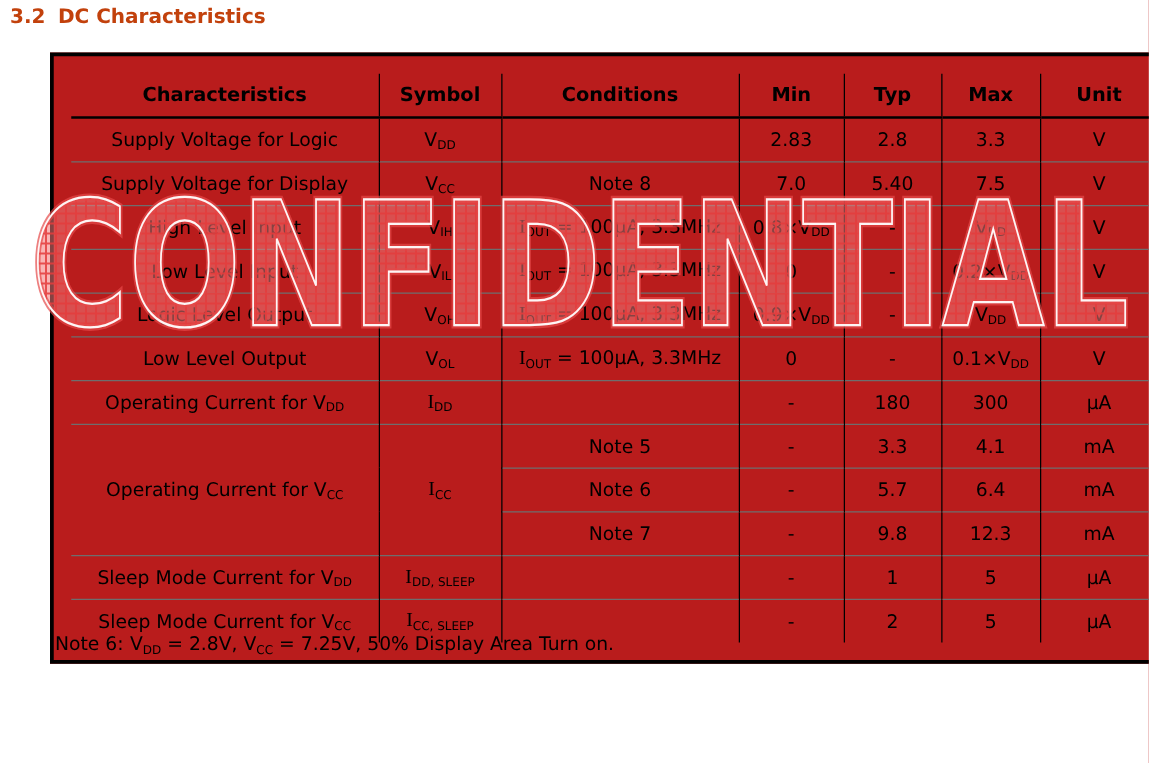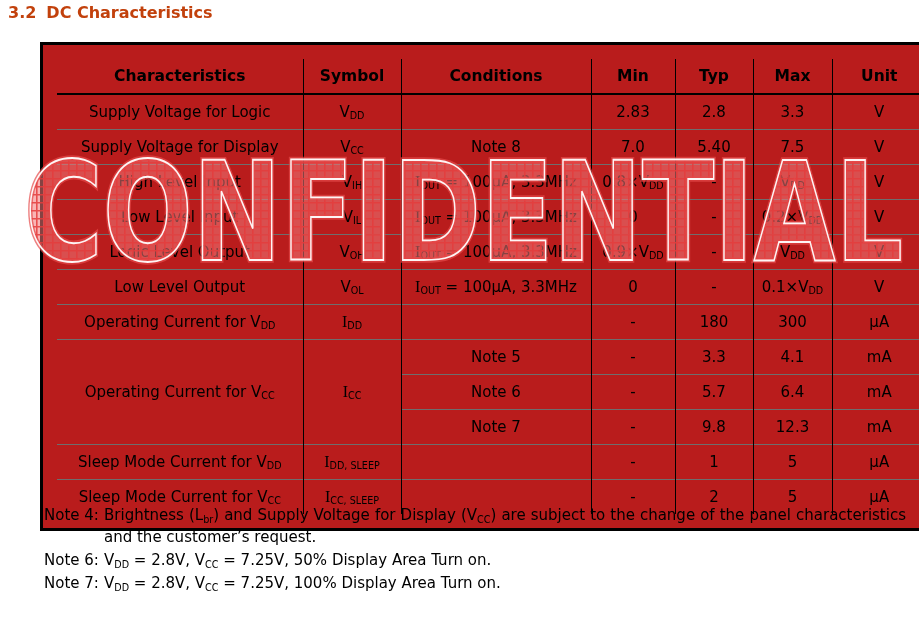--- a/index.html
+++ b/index.html
@@ -223,25 +223,17 @@
         <rect width="8" height="8" fill="rgba(244,120,120,0.55)"></rect>
         <path d="M0 0.8 H8 M0.8 0 V8" stroke="rgba(228,60,60,0.85)" stroke-width="1.6" fill="none"></path>
       </pattern>
     </defs>
     <text x="5" y="114" textLength="878" lengthAdjust="spacingAndGlyphs" font-family="DejaVu Sans, sans-serif" font-weight="bold" font-size="138" fill="url(#wmhatch)" stroke="#e54848" stroke-width="5.5" stroke-opacity="0.7">CONFIDENTIAL</text>
     <text x="5" y="114" textLength="878" lengthAdjust="spacingAndGlyphs" font-family="DejaVu Sans, sans-serif" font-weight="bold" font-size="138" fill="none" stroke="#ffffff" stroke-width="1.8" stroke-opacity="0.95">CONFIDENTIAL</text>
   </svg>
 </div>
 
 <div class="notes">
-  <div class="note justified">
-    <span class="note-label">Note 4:</span>
-    <div class="note-text-block">Brightness (L<sub>br</sub>) and Supply Voltage for Display (V<sub>CC</sub>) are subject to the change of the panel characteristics and the customer’s request.</div>
-  </div>
   <div class="note">
     <span class="note-label">Note 6:</span>
     <div class="note-text-block">V<sub>DD</sub> = 2.8V, V<sub>CC</sub> = 7.25V, 50% Display Area Turn on.</div>
   </div>
-  <div class="note">
-    <span class="note-label">Note 7:</span>
-    <div class="note-text-block">V<sub>DD</sub> = 2.8V, V<sub>CC</sub> = 7.25V, 100% Display Area Turn on.</div>
-  </div>
 </div>
 
 </body></html>

